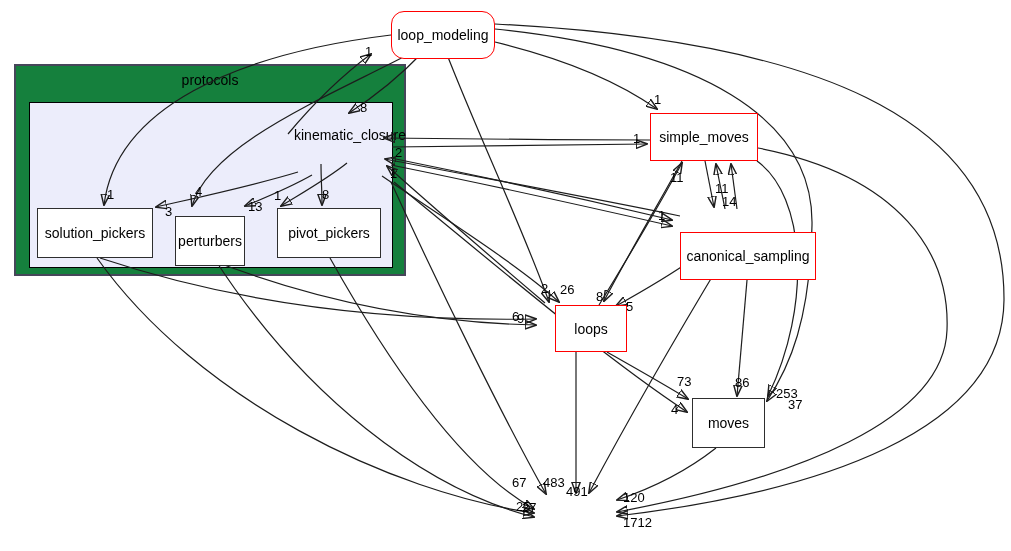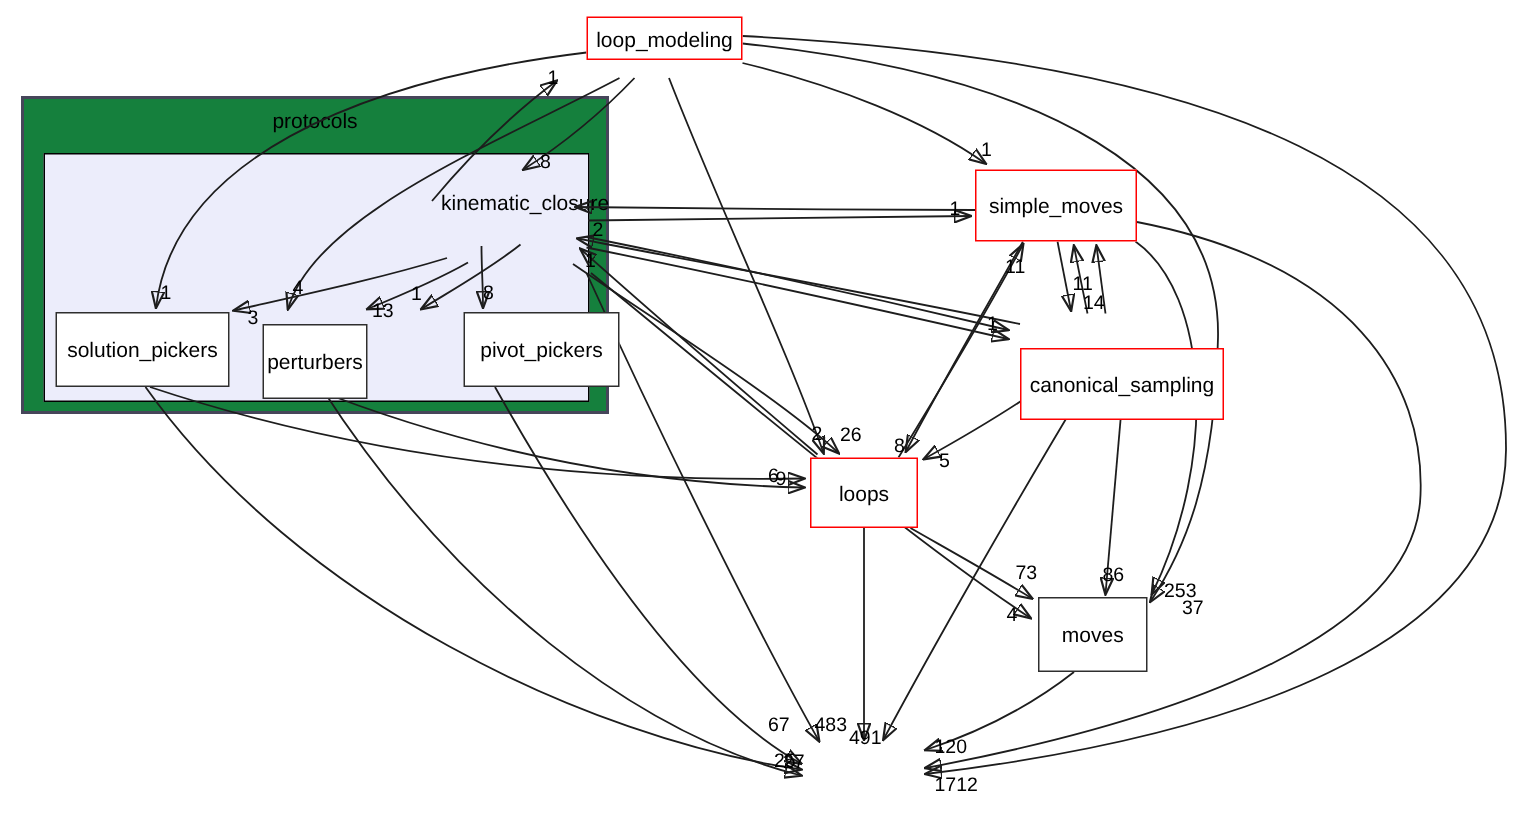--- a/index.html
+++ b/index.html
@@ -24,27 +24,27 @@
     position:absolute;left:232px;top:24px;font-size:14px;color:#000;white-space:nowrap;padding-left:32px;
   }
   
   .node{
     position:absolute;display:flex;align-items:center;justify-content:center;
     background:#ffffff;font-size:14px;color:#000;box-sizing:border-box;
     white-space:nowrap;z-index:3;
   }
   .node.red{border:1.5px solid #ff0000;}
   .node.black{border:1.5px solid #2e2e2e;}
-  #n-loop_modeling{left:391px;top:11px;width:104px;height:29px;}
+  #n-loop_modeling{left:391px;top:11px;width:104px;height:48px;border-radius:13px;}
   #n-solution_pickers{left:37px;top:208px;width:116px;height:50px;}
   #n-perturbers{left:175px;top:216px;width:70px;height:50px;text-align:center;}
-  #n-pivot_pickers{left:277px;top:208px;width:104px;height:50px;margin-left:32px;}
+  #n-pivot_pickers{left:277px;top:208px;width:104px;height:50px;}
   #n-simple_moves{left:650px;top:113px;width:108px;height:48px;}
   #n-canonical_sampling{left:680px;top:209px;width:136px;height:48px;margin-top:23px;}
-  #n-loops{left:540px;top:305px;width:72px;height:47px;}
+  #n-loops{left:555px;top:305px;width:72px;height:47px;}
   #n-moves{left:692px;top:398px;width:73px;height:50px;}
   #n-core{left:539px;top:497px;width:74px;height:48px;}
   
   svg.edges{position:absolute;left:0;top:0;z-index:2;}
   svg.edges path{fill:none;stroke:#1d1d1d;stroke-width:1.2px;}
   svg.edges text{font-family:"Liberation Sans","DejaVu Sans",sans-serif;font-size:13px;fill:#000;}
 </style>
 </head>
 <body>
 

